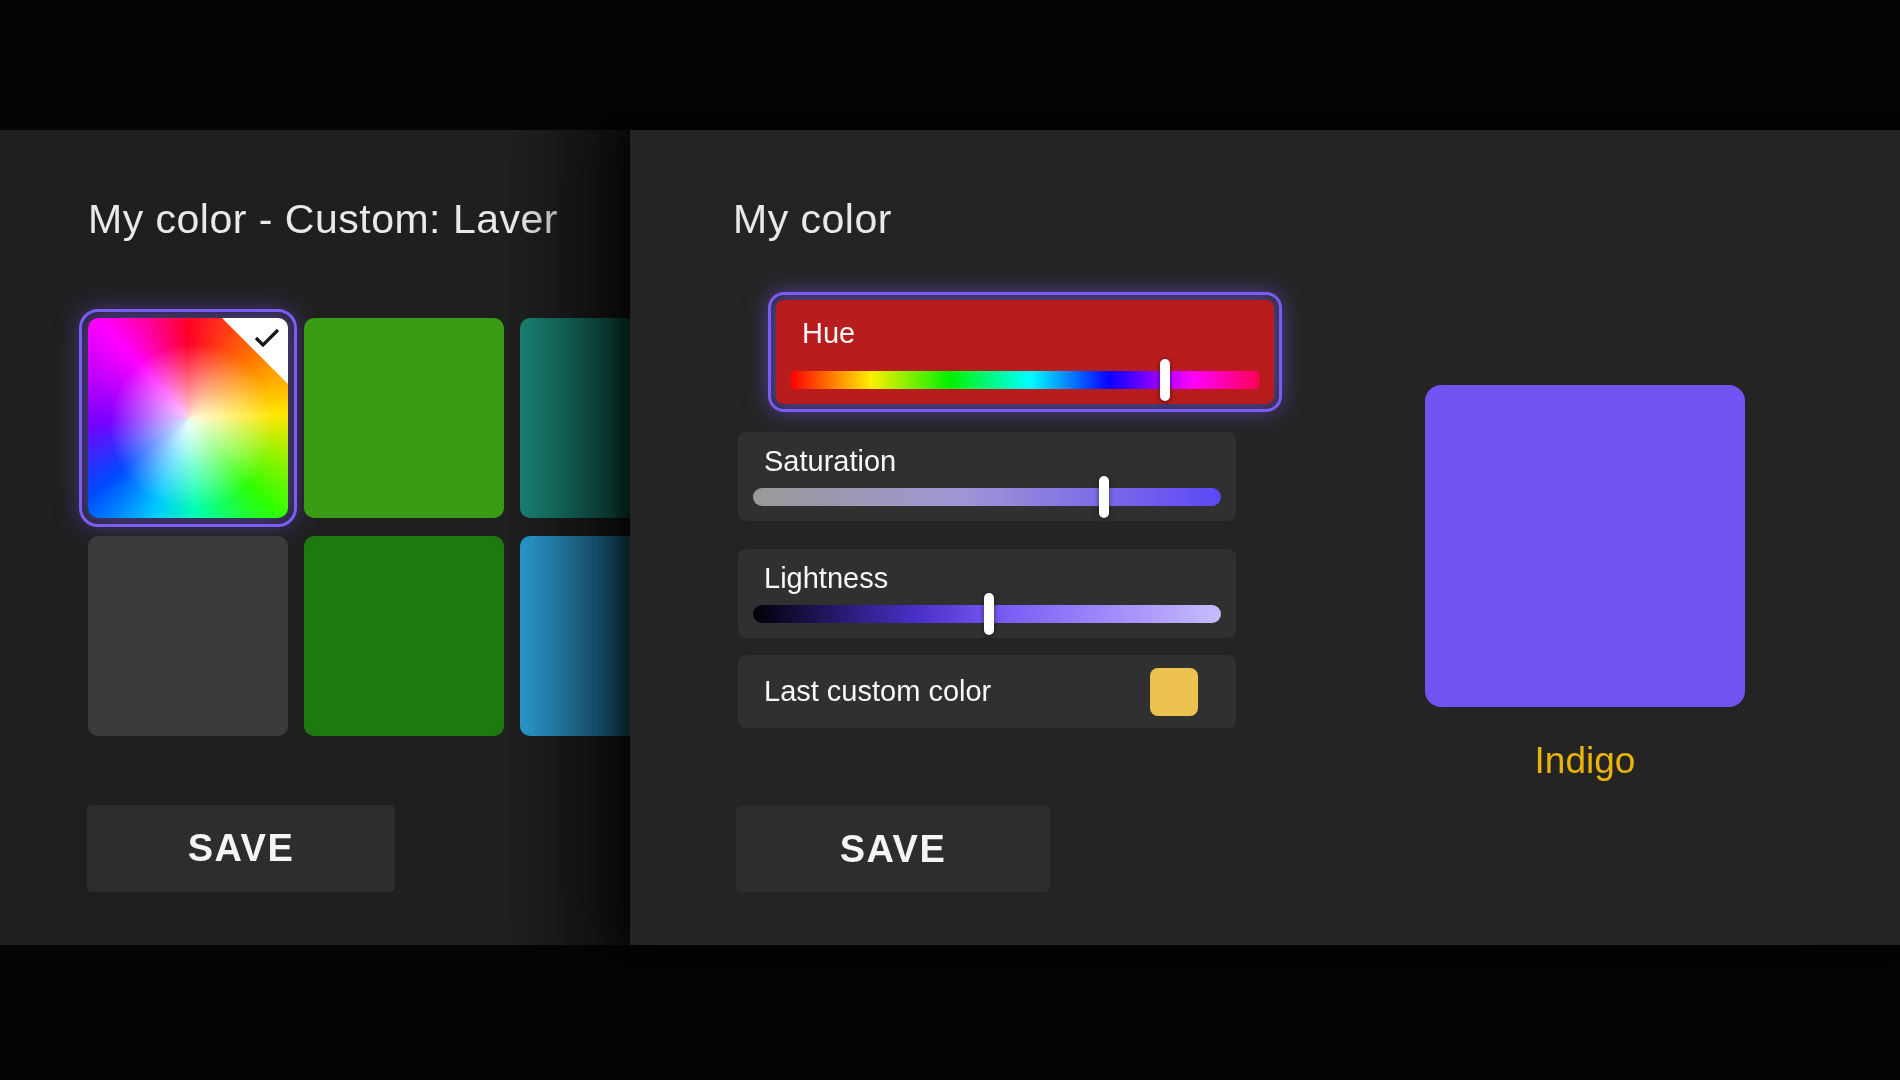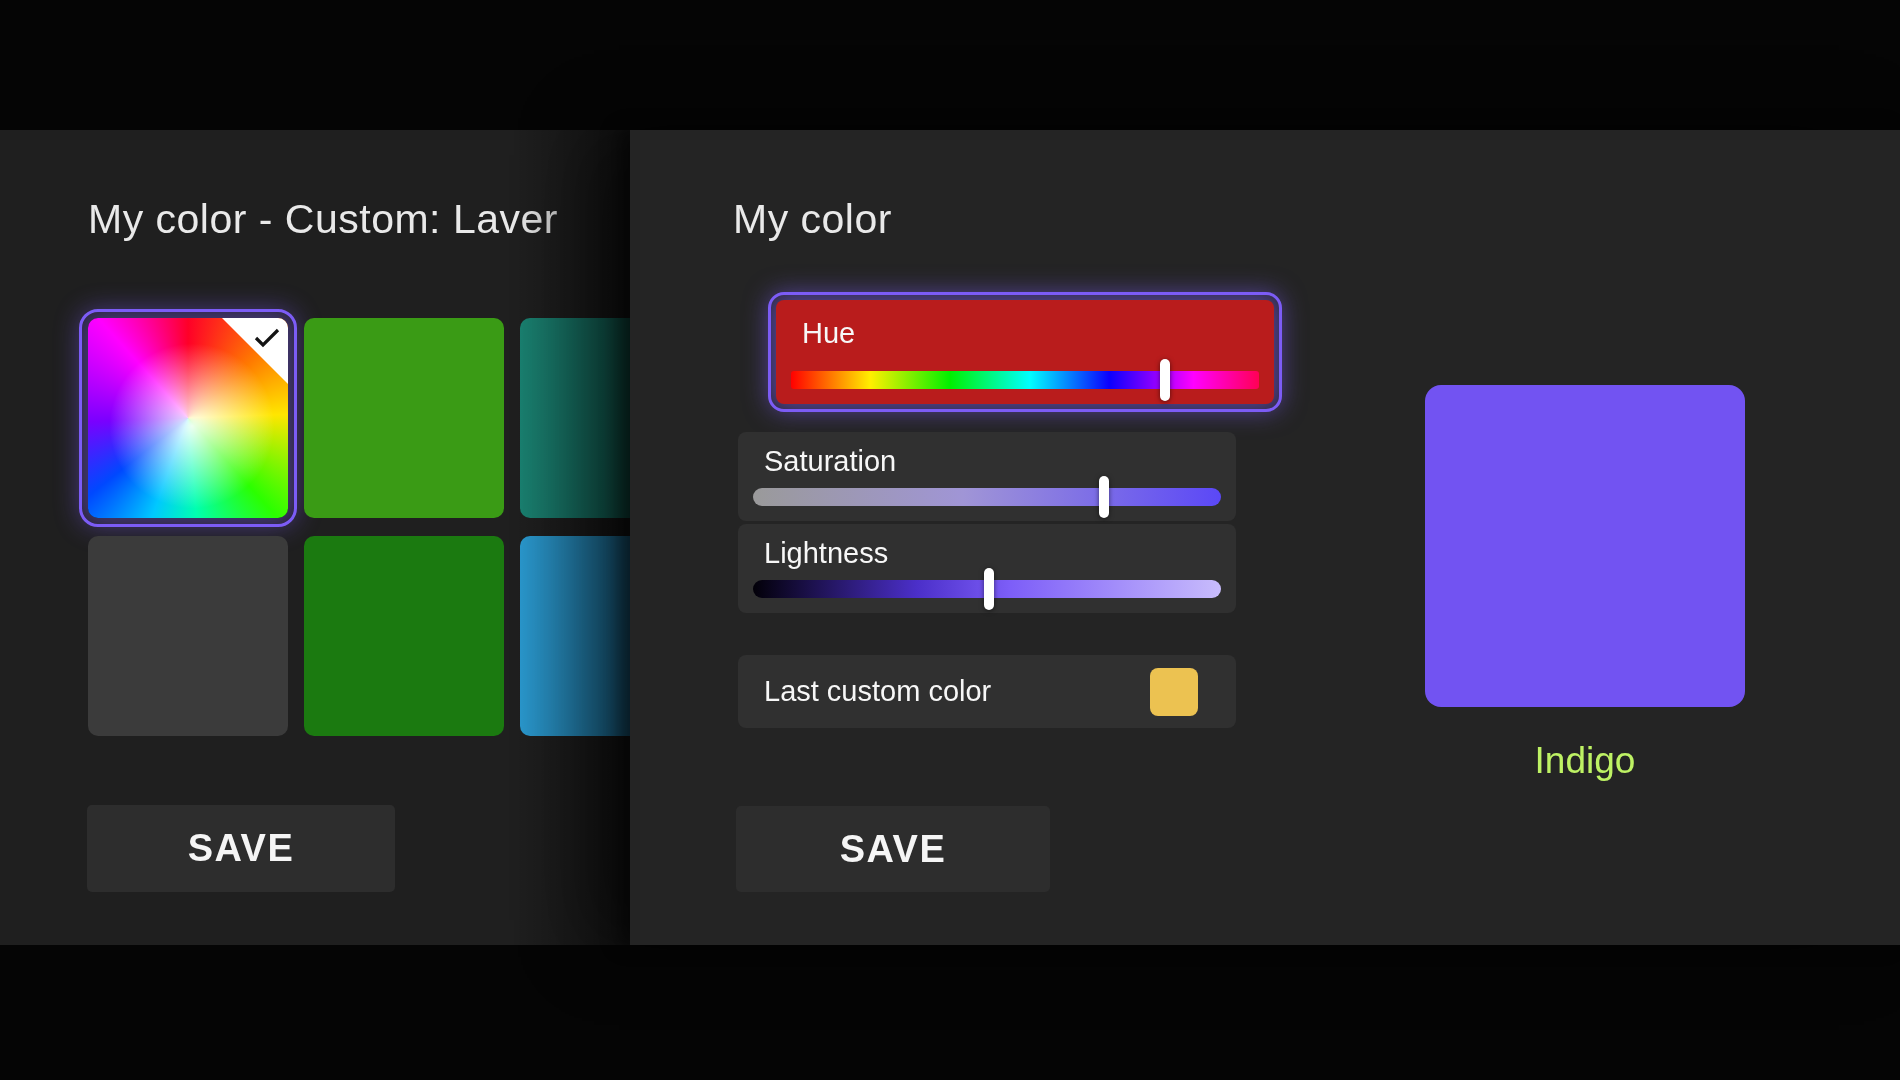--- a/index.html
+++ b/index.html
@@ -58,21 +58,21 @@
   .row-last { display:flex; align-items:center; justify-content:space-between; padding:0 38px 0 26px; }
   .row-last .row-label { font-size:29px; color:#f7f7f7; }
   .chip { width:48px; height:48px; border-radius:8px; }
 
   .save-btn { position:absolute; background:#2d2d2d; border:none; border-radius:5px;
     color:#f5f5f5; font-family:"Liberation Sans", sans-serif; font-size:38px; font-weight:bold;
     letter-spacing:1.5px; display:flex; align-items:center; justify-content:center; cursor:pointer; }
 
   .preview-swatch { position:absolute; left:795px; top:255px; width:320px; height:322px; border-radius:16px; }
   .preview-label { position:absolute; left:795px; top:610px; width:320px; text-align:center;
-    font-size:37px; color:#bef264; }
+    font-size:37px; color:#eab308; }
 </style>
 </head>
 <body>
 
 <div class="stage">
   <div class="band">
 
     <section class="left-panel">
       <h1 class="panel-title">My color - Custom: Laver</h1>
 
@@ -104,21 +104,21 @@
         </div>
       </div>
 
       <div class="group" style="top:302px; height:89px;">
         <span class="group-label">Saturation</span>
         <div class="track track-sat">
           <div class="thumb" style="left: 75%;"></div>
         </div>
       </div>
 
-      <div class="group" style="top:394px; height:89px;">
+      <div class="group" style="top:419px; height:89px;">
         <span class="group-label">Lightness</span>
         <div class="track track-light">
           <div class="thumb" style="left: 50.5%;"></div>
         </div>
       </div>
 
       <div class="group row-last" style="top:525px; height:73px;">
         <span class="row-label">Last custom color</span>
         <span class="chip" style="background: rgb(236, 194, 81);"></span>
       </div>

